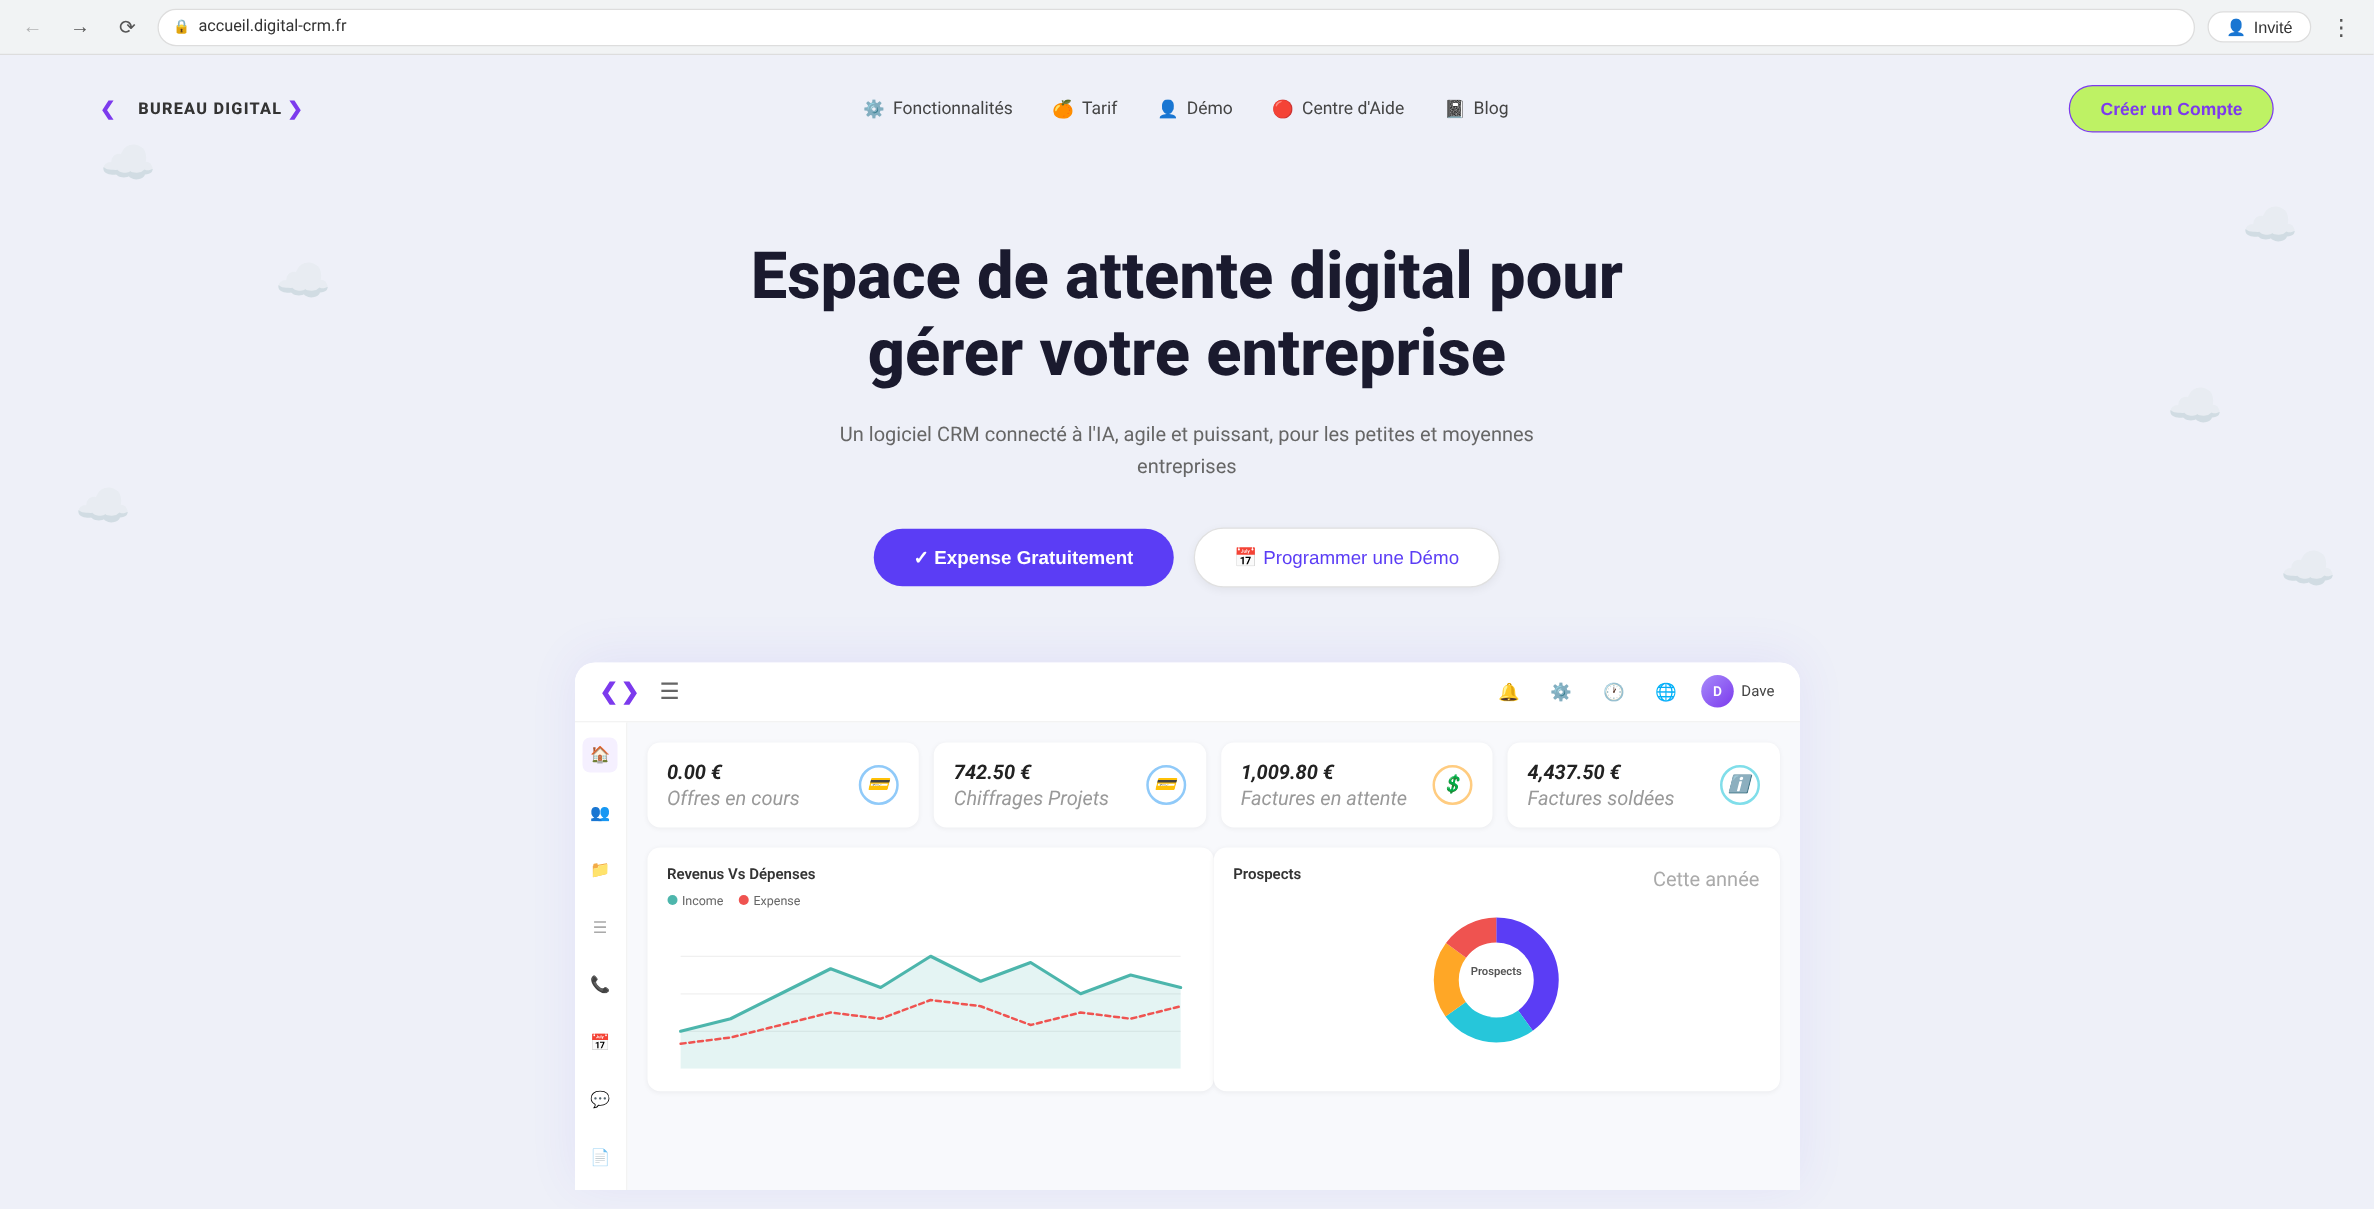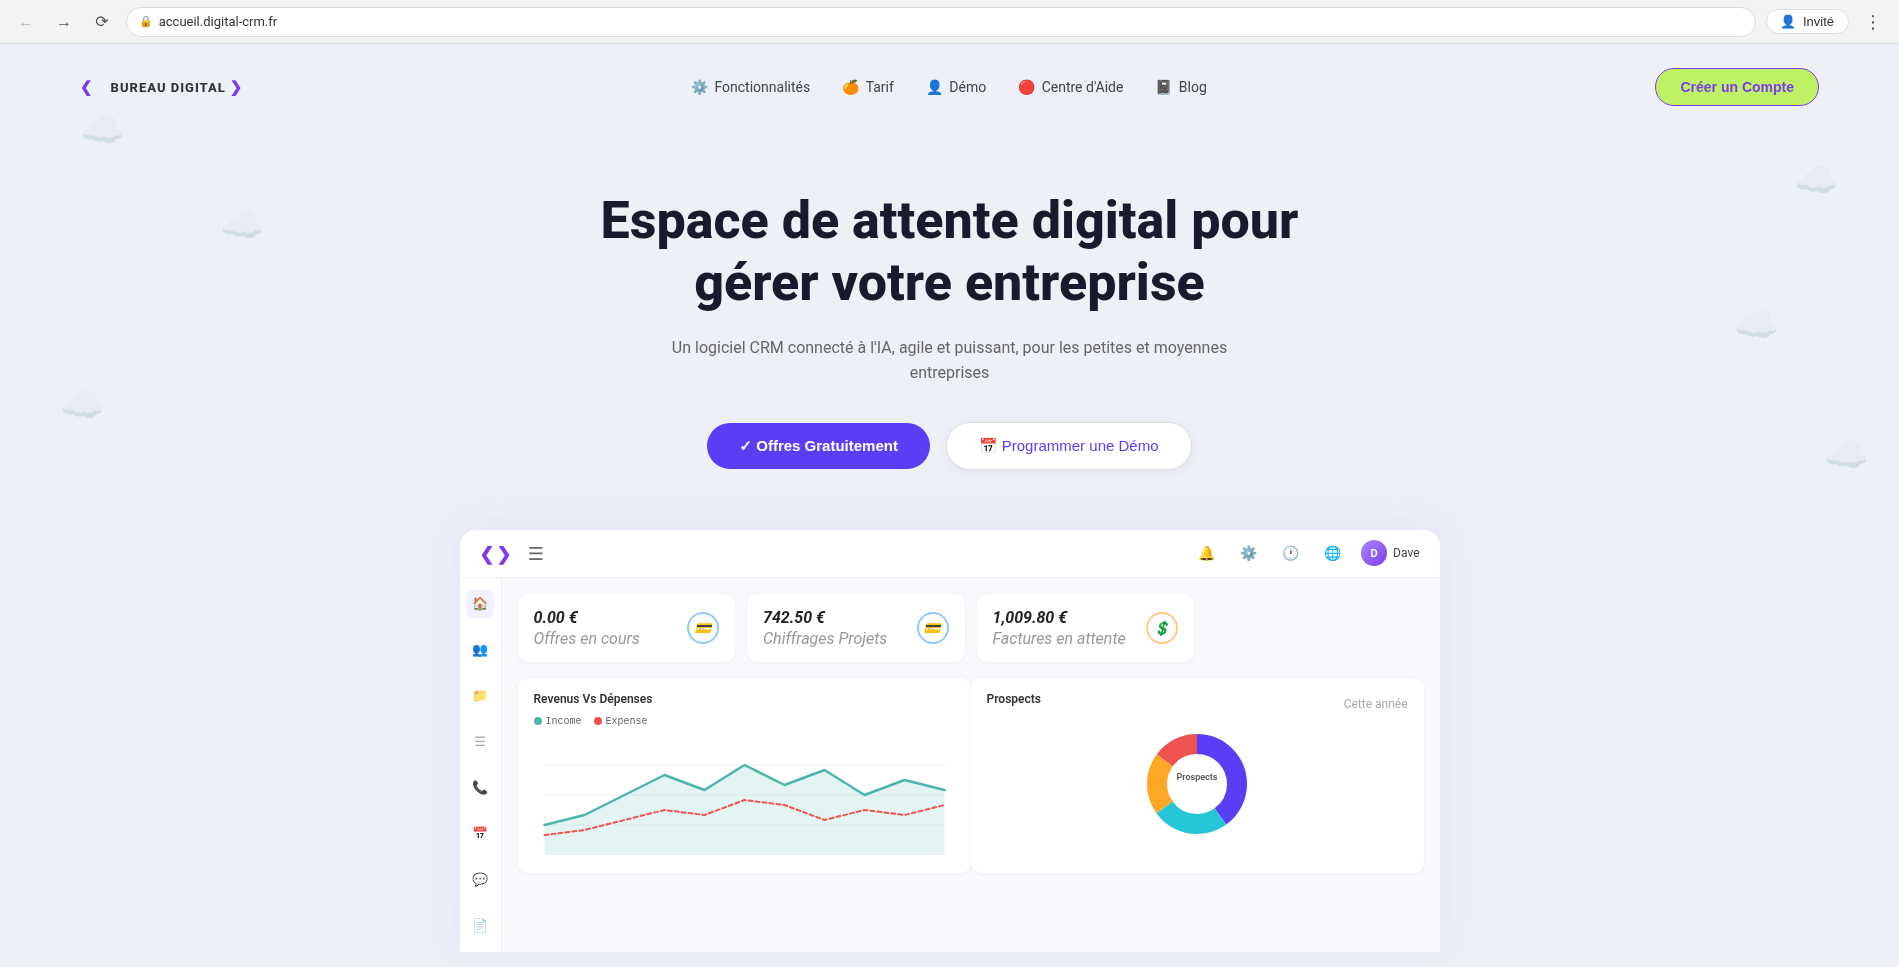--- a/index.html
+++ b/index.html
@@ -288,43 +288,43 @@
       padding: 14px 16px;
       box-shadow: 0 1px 4px rgba(0,0,0,0.05);
     }
     .chart-title {
       font-size: 12px; font-weight: 600; color: #333; margin-bottom: 10px;
     }
     .chart-legend {
       display: flex; gap: 12px; margin-bottom: 8px;
     }
     .legend-item {
-      display: flex; align-items: center; gap: 4px;
-      font-size: 10px; color: #666; font-family: Liberation Mono, monospace;
+      display: flex; gap: 4px;
+      font-size: 10px; color: #666;
     }
     .legend-dot {
       width: 8px; height: 8px; border-radius: 50%;
     }
 
     
     .line-chart { width: 100%; height: 120px; }
 
     
     .donut-area {
       display: flex; align-items: center; justify-content: center;
       height: 120px;
     }
 
     
     .prospects-header {
       display: flex; justify-content: space-between; align-items: center;
       margin-bottom: 8px;
     }
     .prospects-period {
-      font-size: 12px; color: #aaa;
+      font-size: 16px; color: #aaa;
     }
   </style>
 </head>
 <body>
 
 <div class="browser-chrome">
   <button class="browser-nav-btn disabled">←</button>
   <button class="browser-nav-btn">→</button>
   <button class="browser-nav-btn">⟳</button>
   <div class="address-bar">
@@ -380,21 +380,21 @@
     <button class="nav-cta">Créer un Compte</button>
   </nav>
 
   <section class="hero">
     <h1 class="hero-title">
       <span>Espace de attente digital pour</span><br>
       <span>gérer votre entreprise</span>
     </h1>
     <p class="hero-subtitle">Un logiciel CRM connecté à l'IA, agile et puissant, pour les petites et moyennes entreprises</p>
     <div class="hero-buttons">
-      <button class="btn-primary">✓ Offres Gratuitement</button>
+      <button class="btn-primary">✓ Expense Gratuitement</button>
       <button class="btn-secondary">📅 Programmer une Démo</button>
     </div>
   </section>
 
   <div class="dashboard-preview">
 
     <div class="dash-header">
       <div class="dash-header-left">
         <div class="dash-logo">
           <span class="cl">❮</span>
@@ -444,20 +444,27 @@
             </div>
             <div class="stat-icon blue">💳</div>
           </div>
           <div class="stat-card">
             <div class="stat-info">
               <div class="stat-value">1,009.80 €</div>
               <div class="stat-label">Factures en attente</div>
             </div>
             <div class="stat-icon orange">💲</div>
           </div>
+          <div class="stat-card">
+            <div class="stat-info">
+              <div class="stat-value">4,437.50 €</div>
+              <div class="stat-label">Factures soldées</div>
+            </div>
+            <div class="stat-icon info">ℹ️</div>
+          </div>
         </div>
 
         <div class="charts-row">
 
           <div class="chart-card">
             <div class="chart-title">Revenus Vs Dépenses</div>
             <div class="chart-legend">
               <div class="legend-item">
                 <div class="legend-dot" style="background:#4db6ac;"></div>
                 <span>Income</span>

